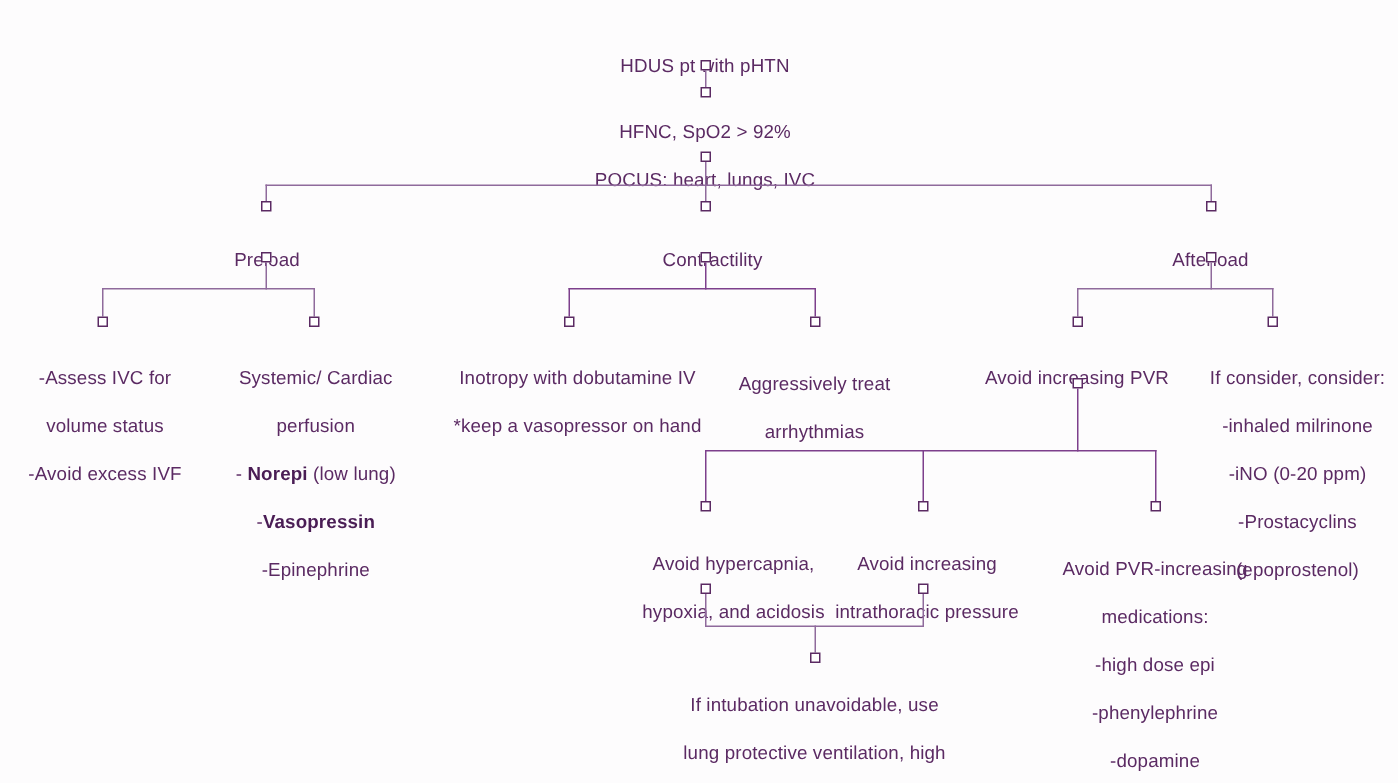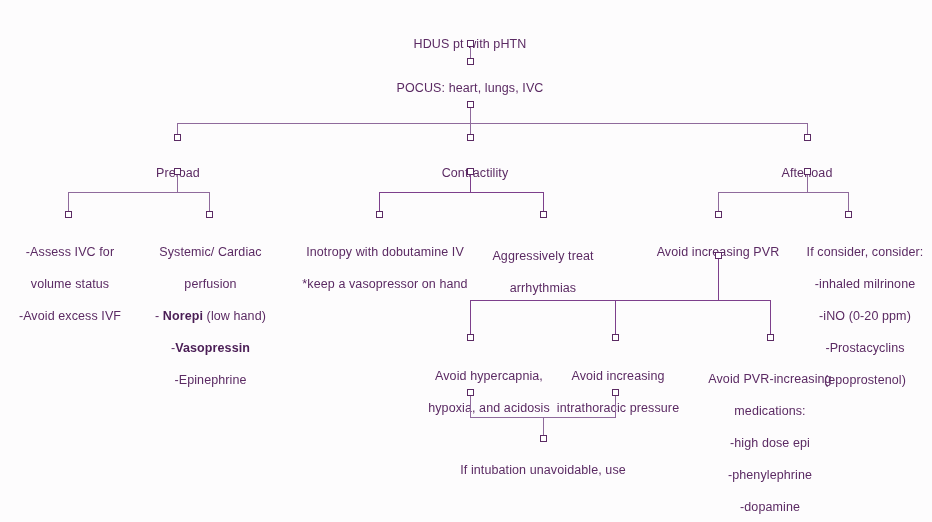--- a/index.html
+++ b/index.html
@@ -49,20 +49,21 @@
 </head>
 <body>
 
 <div id="canvas">
 
   <div class="node" style="left:380px; top:20px; width:180px;">
     <span class="ln">HDUS pt with pHTN</span>
   </div>
 
   <div class="node" style="left:375px; top:64px; width:190px;">
+    <span class="ln">HFNC, SpO2 &gt; 92%</span>
     <span class="ln">POCUS: heart, lungs, IVC</span>
   </div>
 
   <div class="node" style="left:128px; top:149px; width:100px;">
     <span class="ln">Preload</span>
   </div>
 
   <div class="node" style="left:425px; top:149px; width:100px;">
     <span class="ln">Contractility</span>
   </div>
@@ -73,21 +74,21 @@
 
   <div class="node" style="left:0px; top:228px; width:140px;">
     <span class="ln">-Assess IVC for</span>
     <span class="ln">volume status</span>
     <span class="ln">-Avoid excess IVF</span>
   </div>
 
   <div class="node" style="left:143px; top:228px; width:135px;">
     <span class="ln">Systemic/ Cardiac</span>
     <span class="ln">perfusion</span>
-    <span class="ln"><span>- </span><span class="bold">Norepi</span><span> (low hand)</span></span>
+    <span class="ln"><span>- </span><span class="bold">Norepi</span><span> (low lung)</span></span>
     <span class="ln"><span>-</span><span class="bold">Vasopressin</span></span>
     <span class="ln">-Epinephrine</span>
   </div>
 
   <div class="node" style="left:292px; top:228px; width:186px;">
     <span class="ln">Inotropy with dobutamine IV</span>
     <span class="ln">*keep a vasopressor on hand</span>
   </div>
 
   <div class="node" style="left:482px; top:232px; width:122px;">
@@ -120,20 +121,21 @@
   <div class="node" style="left:697px; top:355px; width:146px;">
     <span class="ln">Avoid PVR-increasing</span>
     <span class="ln">medications:</span>
     <span class="ln">-high dose epi</span>
     <span class="ln">-phenylephrine</span>
     <span class="ln">-dopamine</span>
   </div>
 
   <div class="node" style="left:430px; top:446px; width:226px;">
     <span class="ln">If intubation unavoidable, use</span>
+    <span class="ln">lung protective ventilation, high</span>
     
     
   </div>
 
   <div class="marker" style="left:467px; top:40px;"></div>
   <div class="vline" style="left:470px; top:47px; height:12px;"></div>
   <div class="marker" style="left:467px; top:58px;"></div>
 
   <div class="marker" style="left:467px; top:101px;"></div>
   <div class="vline" style="left:470px; top:108px; height:16px;"></div>

